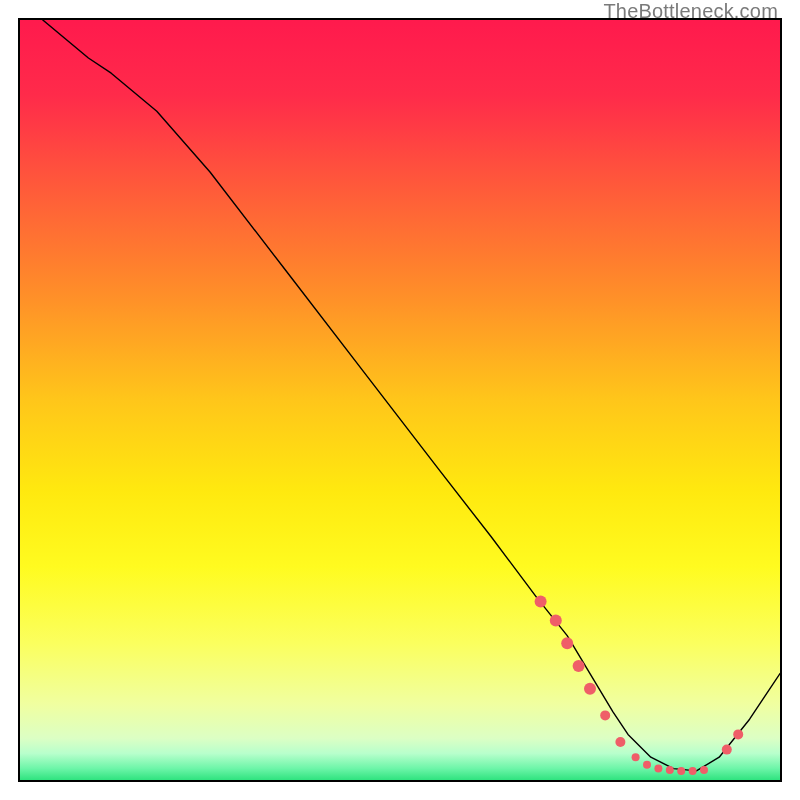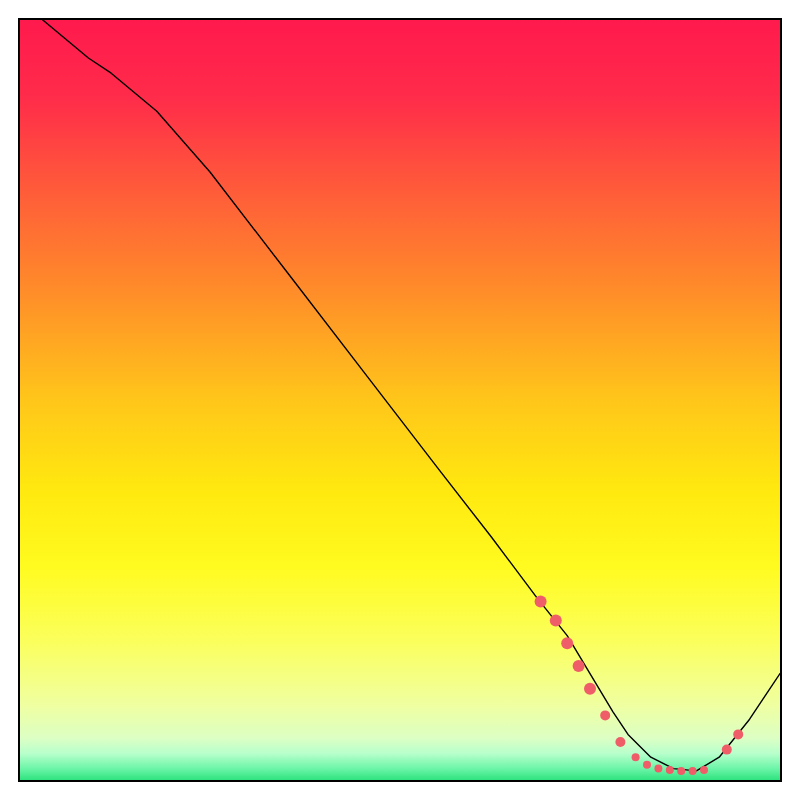--- a/index.html
+++ b/index.html
@@ -40,20 +40,21 @@
     position: absolute;
     inset: 0;
     width: 100%;
     height: 100%;
   }
 </style>
 </head>
 <body>
 
 <div class="frame">
+  <div class="watermark">TheBottleneck.com</div>
   <div class="plot">
     <svg class="curve" viewBox="0 0 760 760" preserveAspectRatio="none">
       <defs>
         <linearGradient id="bg-grad" x1="0" y1="0" x2="0" y2="1">
             <stop offset="0%" stop-color="#ff1a4d"></stop>
             <stop offset="10%" stop-color="#ff2b4a"></stop>
             <stop offset="22%" stop-color="#ff5a3a"></stop>
             <stop offset="35%" stop-color="#ff8a2a"></stop>
             <stop offset="50%" stop-color="#ffc61a"></stop>
             <stop offset="62%" stop-color="#ffe90f"></stop>

